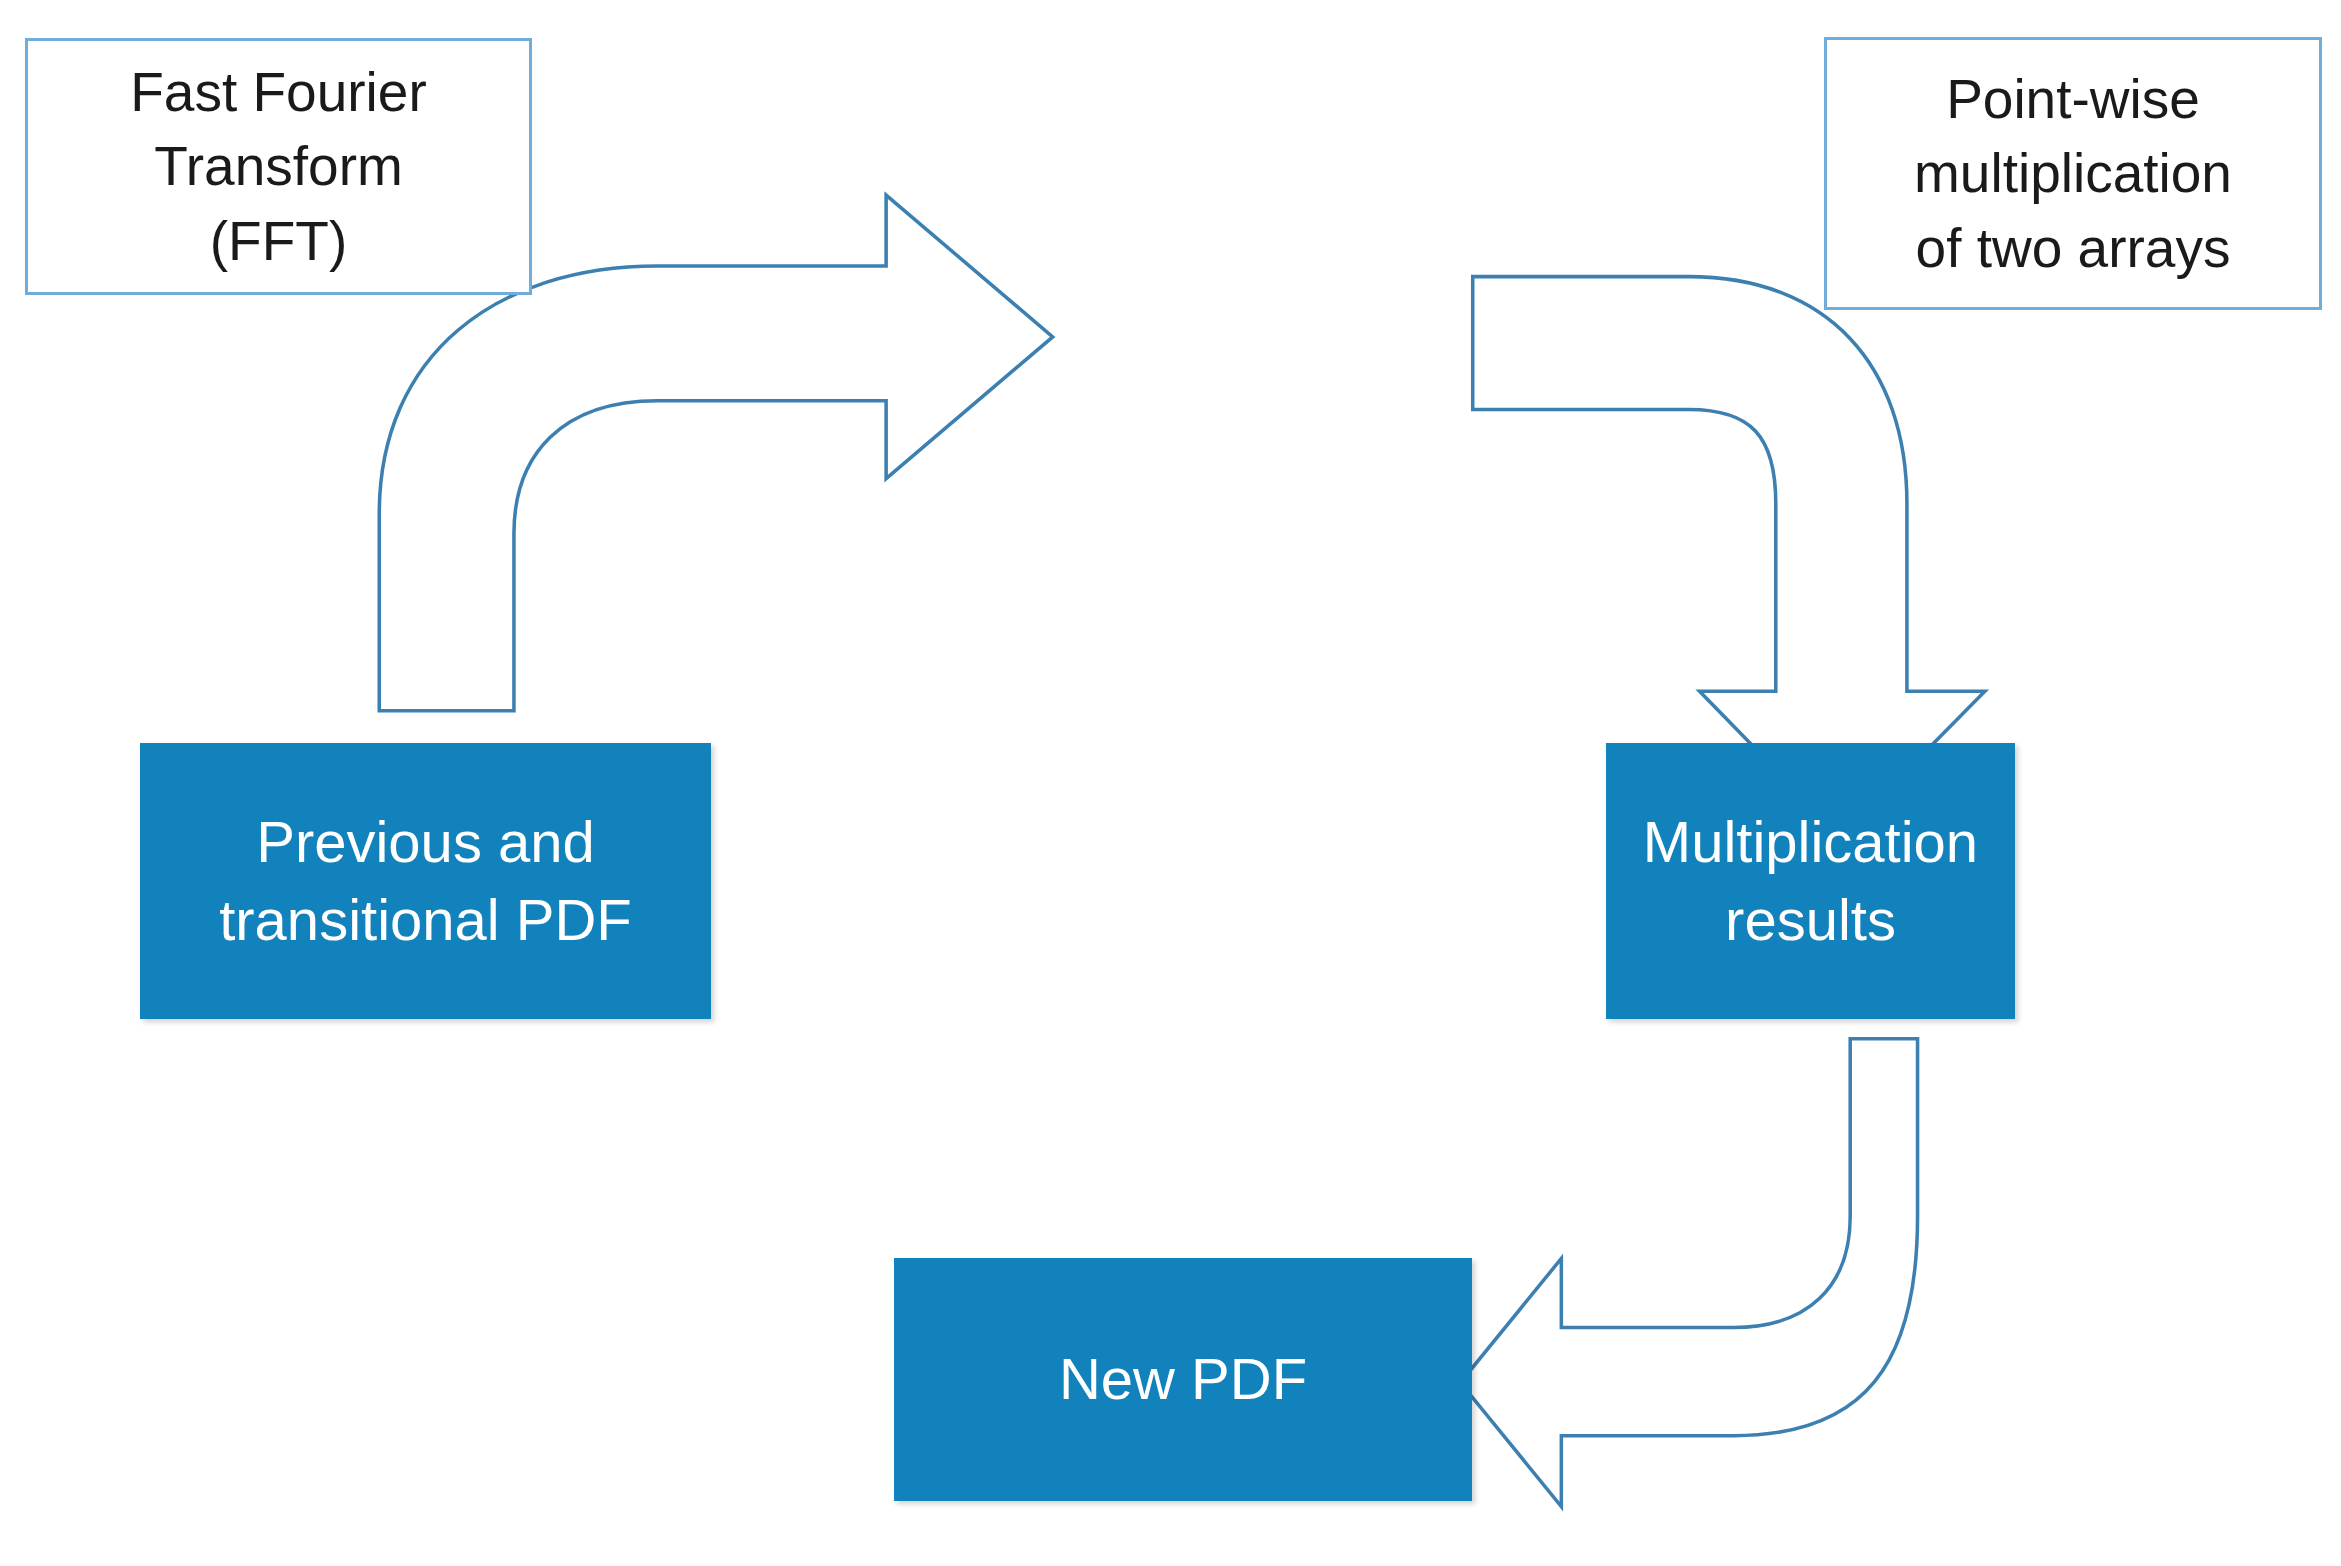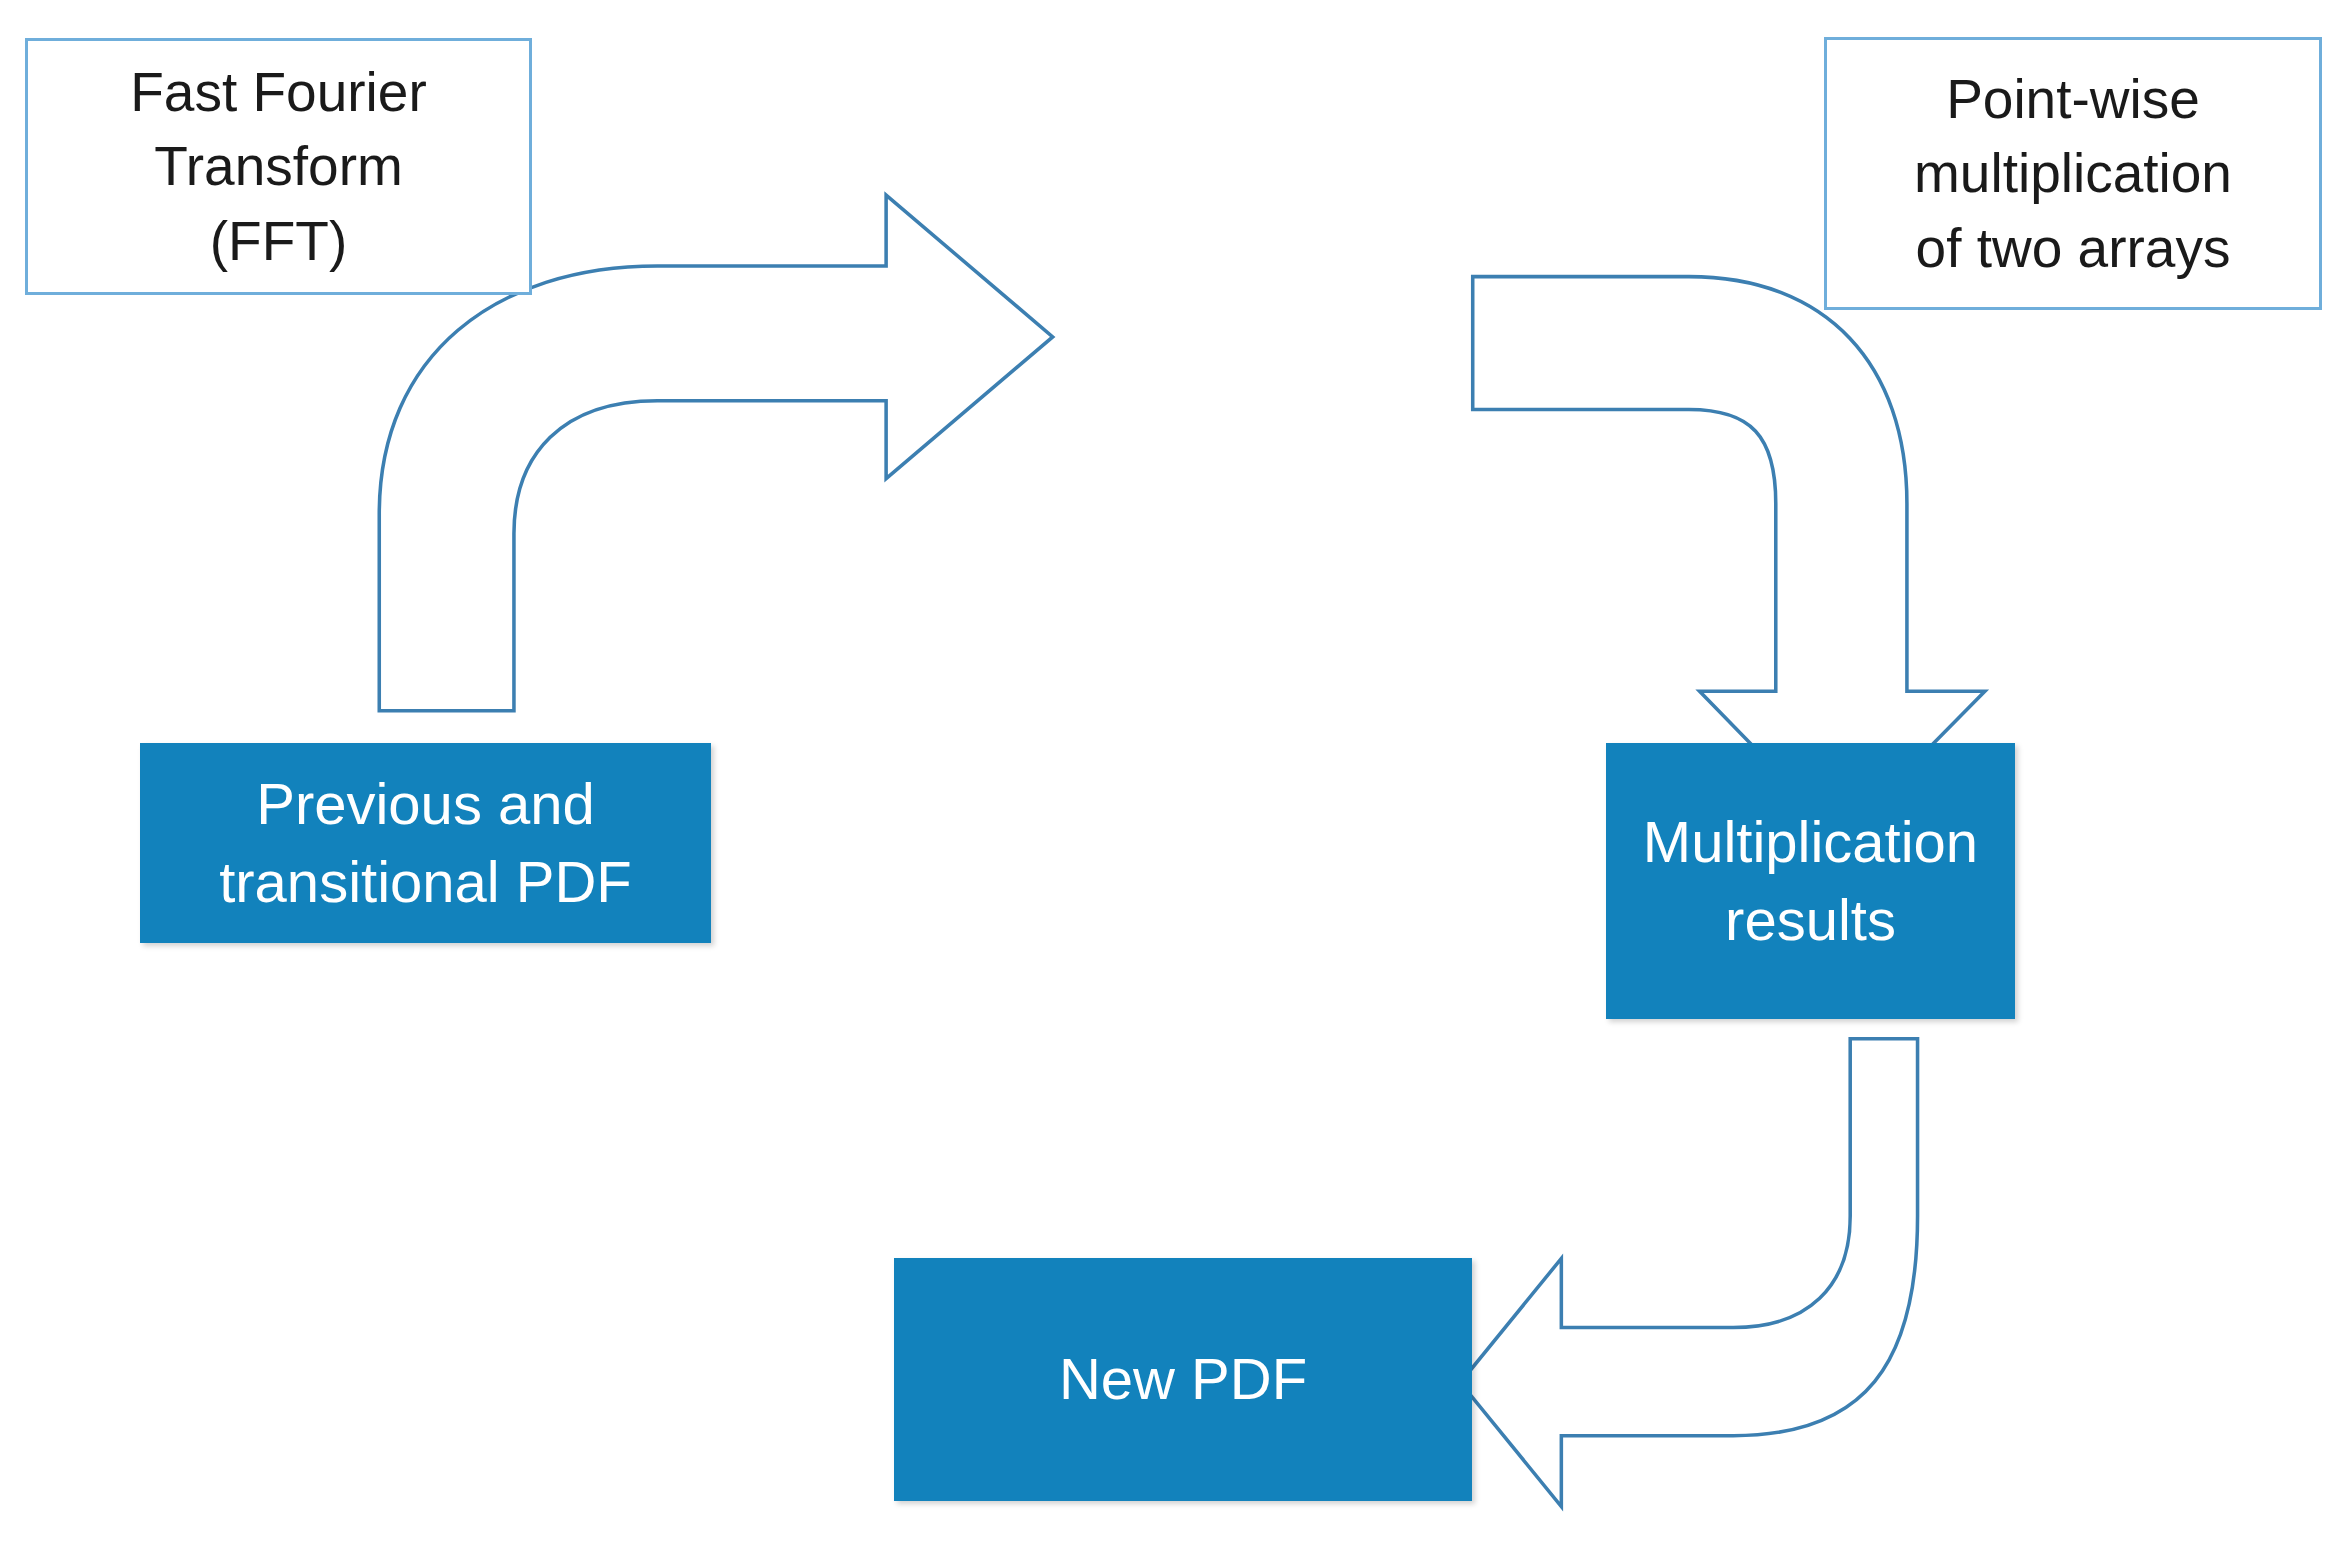--- a/index.html
+++ b/index.html
@@ -45,21 +45,21 @@
     left: 0;
     top: 0;
     width: 2342px;
     height: 1567px;
     pointer-events: none;
   }
   
   #n-fft      { left: 25px;   top: 38px;   width: 507px;  height: 257px; font-size: 55px; }
   #n-pointwise{ left: 1824px; top: 37px;   width: 498px;  height: 273px; font-size: 55px; }
   #n-coef     { left: 891px; top: 198px;  width: 580px;  height: 271px; font-size: 58px; }
-  #n-prevpdf  { left: 140px;  top: 743px;  width: 571px;  height: 200px; font-size: 58px; }
+  #n-prevpdf  { left: 140px;  top: 743px;  width: 571px;  height: 276px; font-size: 58px; }
   #n-conv     { left: 826px;  top: 737px;  width: 672px;  height: 278px; font-size: 62px; }
   #n-multres  { left: 1606px; top: 743px;  width: 409px;  height: 276px; font-size: 58px; }
   #n-newpdf   { left: 868px;  top: 1258px; width: 578px;  height: 243px; font-size: 58px; margin-left: 26px; }
   #n-invfft   { left: 1871px; top: 1315px; width: 401px;  height: 214px; font-size: 55px; }
 </style>
 </head>
 <body>
 
 <div id="canvas">
 

